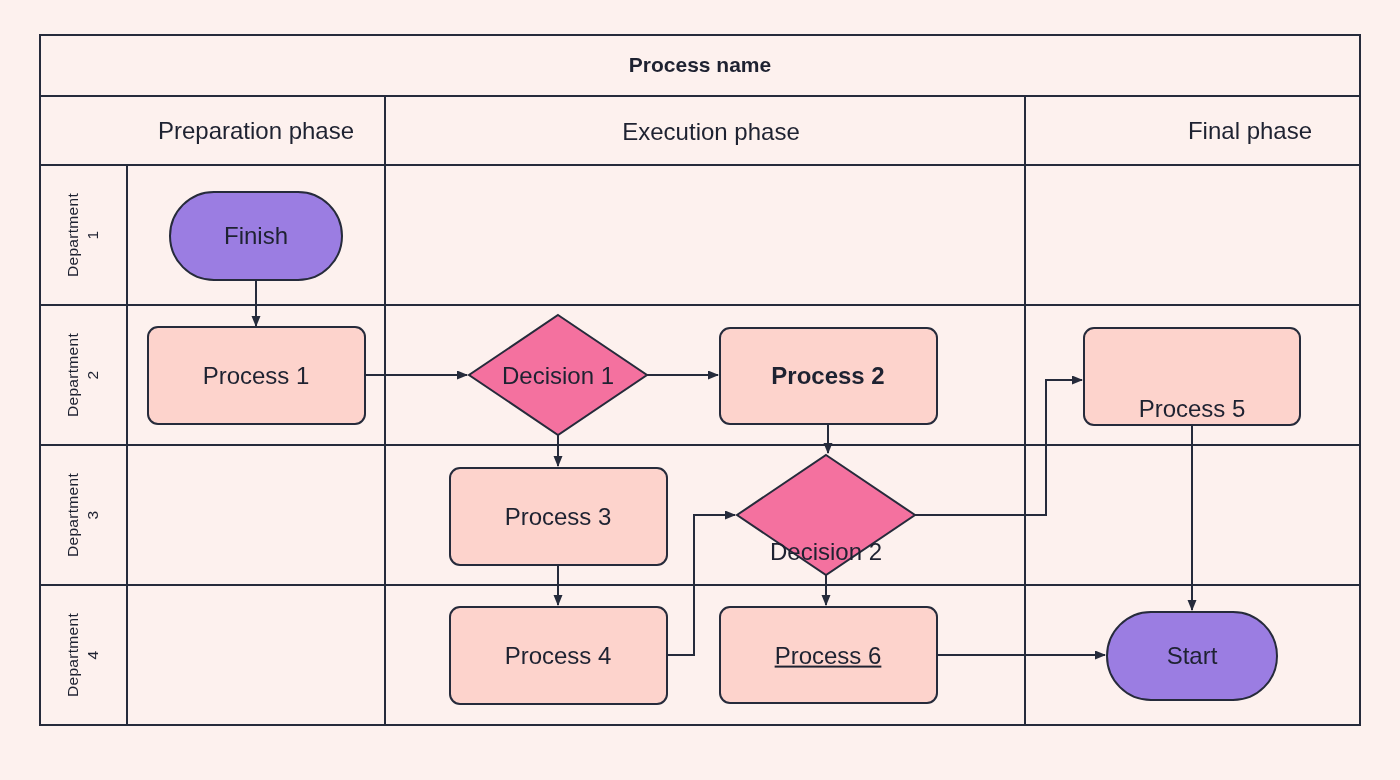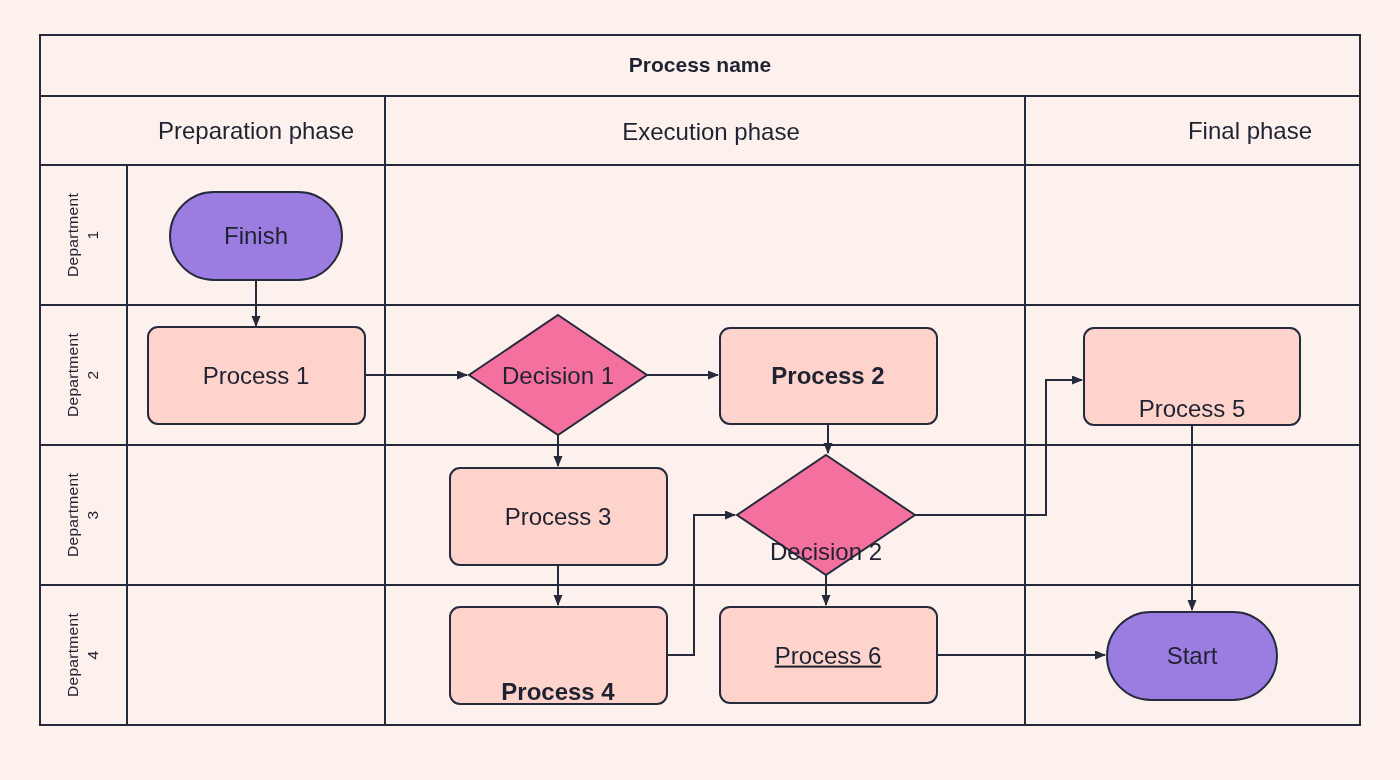--- a/index.html
+++ b/index.html
@@ -119,17 +119,17 @@
     <span>4</span>
   </div>
 
   <div class="lbl" style="left:256px;  top:236px;">Finish</div>
   <div class="lbl" style="left:256px;  top:376px;">Process 1</div>
   <div class="lbl" style="left:558px;  top:376px;">Decision 1</div>
   <div class="lbl" style="left:828px;  top:376px;font-weight:bold;">Process 2</div>
   <div class="lbl" style="left:1192px; top:377px;margin-top:32px;">Process 5</div>
   <div class="lbl" style="left:558px;  top:517px;">Process 3</div>
   <div class="lbl" style="left:826px;  top:516px;margin-top:36px;">Decision 2</div>
-  <div class="lbl" style="left:558px;  top:692px;font-weight:bold;">Process 4</div>
+  <div class="lbl" style="left:558px;  top:656px;">Process 4</div>
   <div class="lbl" style="left:828px;  top:656px;text-decoration:underline;">Process 6</div>
   <div class="lbl" style="left:1192px; top:656px;">Start</div>
 
 </div>
 
 </body></html>

